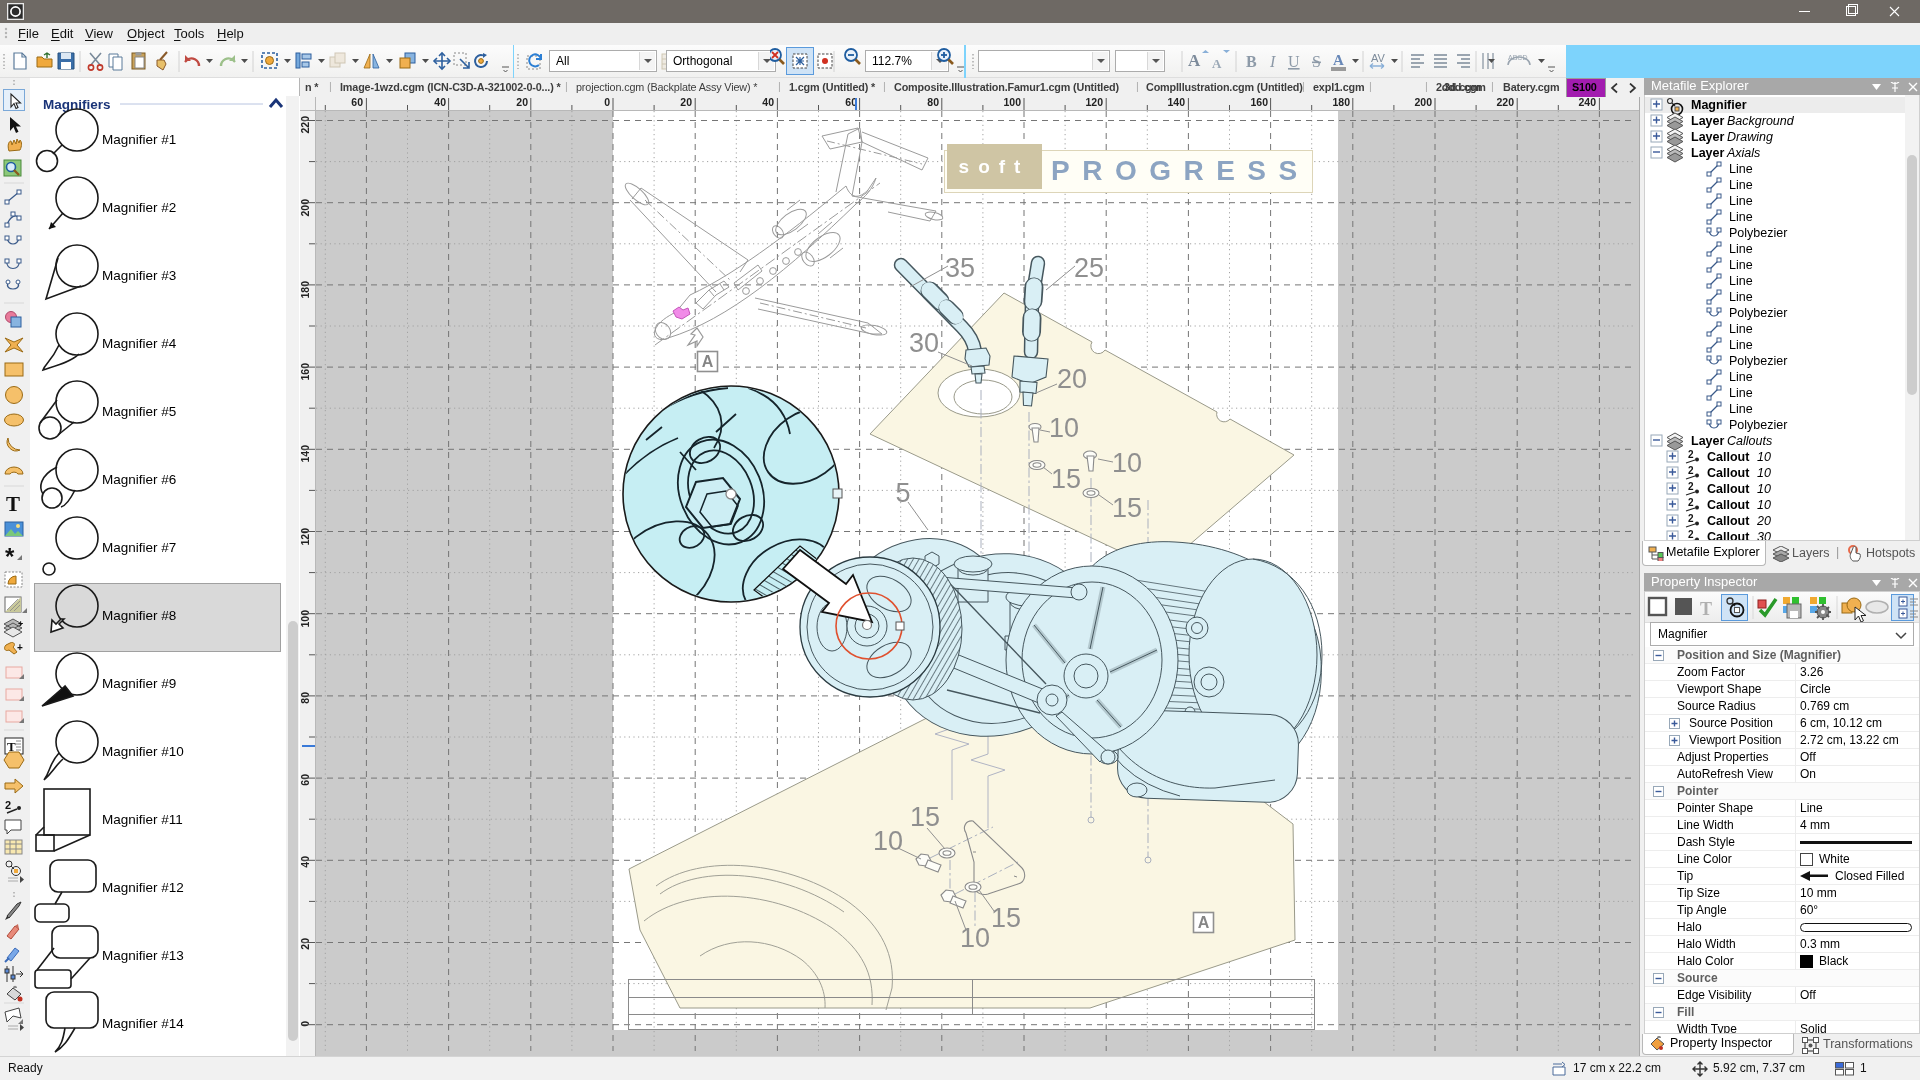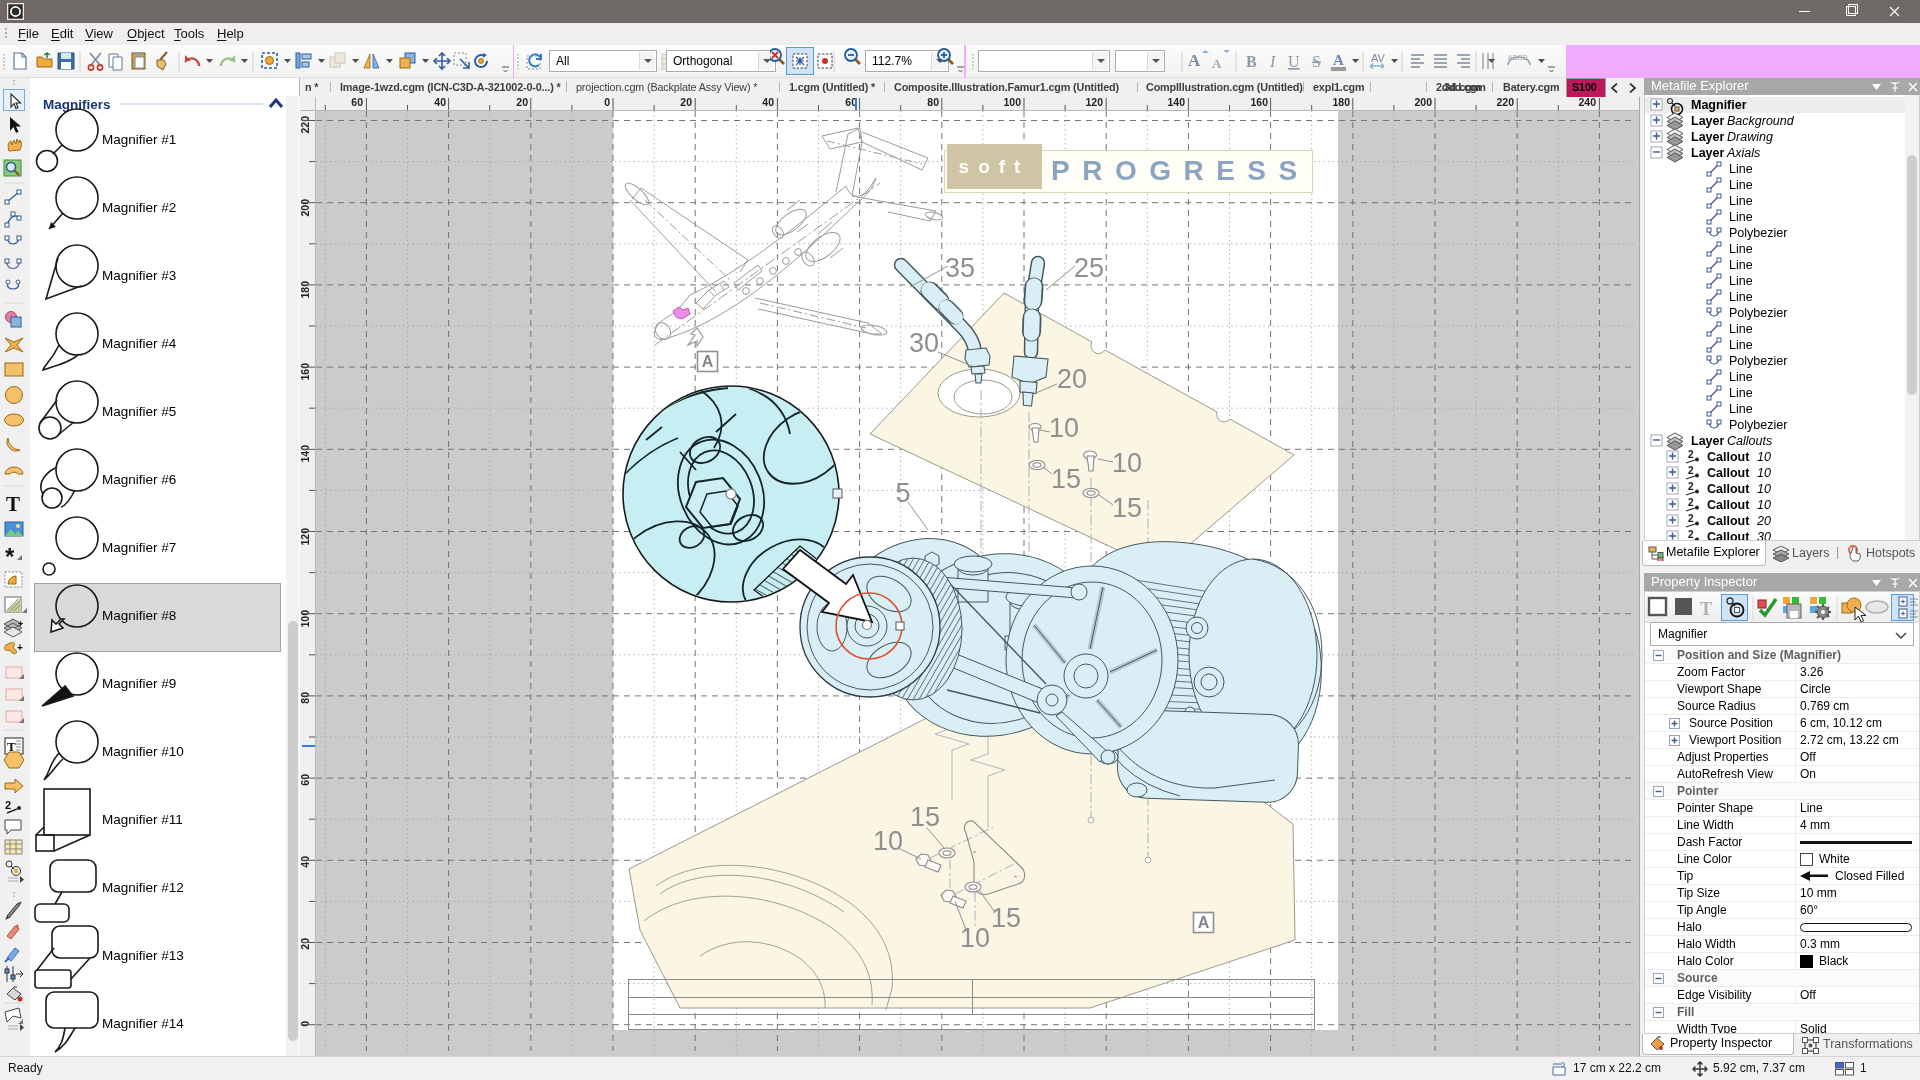--- a/index.html
+++ b/index.html
@@ -3,21 +3,21 @@
 <meta charset="utf-8">
 <style>
 * { margin:0; padding:0; box-sizing:border-box; }
 html,body { width:1920px; height:1080px; overflow:hidden; font-family:"Liberation Sans", sans-serif; }
 .abs { position:absolute; }
 #titlebar { left:0; top:0; width:1920px; height:23px; background:#6e6964; color:#fff; }
 #titlebar .ttl { position:absolute; left:44px; top:4px; font-size:13px; letter-spacing:0.2px; }
 #menubar { left:0; top:23px; width:1920px; height:22px; background:#efefef; font-size:13px; color:#111; }
 #menubar span.mi { position:absolute; top:3px; }
 #menubar u { text-decoration:underline; text-underline-offset:2px; }
-#toolbar { left:0; top:45px; width:1920px; height:33px; background:#f0abfc; }
+#toolbar { left:0; top:45px; width:1920px; height:33px; background:#7dd3fc; }
 .tbband { position:absolute; top:0px; height:33px; background:linear-gradient(#fcfcfc,#f1f1f0); border-bottom:1px solid #dedede;}
 #main { left:0; top:78px; width:1920px; height:978px; background:#f0f0f0; }
 #leftstrip { left:0; top:0; width:29px; height:978px; background:#f0f0f0; }
 #gallery { left:30px; top:0; width:270px; height:978px; background:#fff; border-right:1px solid #b5b5b5; }
 #galhdr { left:0; top:0; width:270px; height:18px; background:#a8a8a8; color:#fff; font-size:13px;margin-top:48px; }
 #tabbar { left:300px; top:0; width:1340px; height:19px; background:#f0f0f0; font-size:12px; color:#3d3d3d; overflow:hidden; white-space:nowrap; }
 #rightdock { left:1640px; top:0; width:280px; height:978px; background:#f0f0f0; }
 #statusbar { left:0; top:1056px; width:1920px; height:24px; background:#f1f1f1; border-top:1px solid #d4d4d4; font-size:12px; color:#111; }
 .prow { position:absolute; left:0; height:17px; font-size:12px; color:#000; white-space:nowrap; border-bottom:1px solid #ededed;}
 .combo { position:absolute; background:#fff; border:1px solid #acacac; font-size:12px; color:#000; }
@@ -510,21 +510,21 @@
       <span class="abs" style="left:1203px;top:3px;font-weight:bold;color:#3d3d3d">Batery.cgm</span>
       <span class="abs" style="left:29px;top:2px;color:#aaa">|</span>
       <span class="abs" style="left:265px;top:2px;color:#aaa">|</span>
       <span class="abs" style="left:478px;top:2px;color:#aaa">|</span>
       <span class="abs" style="left:583px;top:2px;color:#aaa">|</span>
       <span class="abs" style="left:836px;top:2px;color:#aaa">|</span>
       <span class="abs" style="left:1002px;top:2px;color:#aaa">|</span>
       <span class="abs" style="left:1069px;top:2px;color:#aaa">|</span>
       <span class="abs" style="left:1125px;top:2px;color:#aaa">|</span>
       <span class="abs" style="left:1191px;top:2px;color:#aaa">|</span>
-      <span class="abs" style="left:1266px;top:0;width:40px;height:19px;background:#be185d;border:1px solid #9a9a9a;border-bottom:none">
+      <span class="abs" style="left:1266px;top:0;width:40px;height:19px;background:#a21caf;border:1px solid #9a9a9a;border-bottom:none">
         <span style="position:absolute;left:5px;top:2px;font-weight:bold;color:#000">S100</span>
       </span>
       <svg class="abs" style="left:1310px;top:5px" width="30" height="11">
         <path d="M7 0.5 L2 5 L7 9.5" fill="none" stroke="#333" stroke-width="1.7"></path>
         <path d="M20 0.5 L25 5 L20 9.5" fill="none" stroke="#333" stroke-width="1.7"></path>
       </svg>
     </div>
   <div class="abs" id="canvaswrap" style="left:300px;top:19px;width:1340px;height:959px;"><svg width="1340" height="959" viewBox="300 97 1340 959" font-family="Liberation Sans, sans-serif">
 <defs>
 <pattern id="hatch" width="5" height="5" patternTransform="rotate(30)" patternUnits="userSpaceOnUse">
@@ -1179,21 +1179,21 @@
           <span class="abs" style="left:32px;top:1px">Pointer Shape</span>
           <span class="abs" style="left:150px;top:0;width:1px;height:17px;background:#ececec"></span>
           <span class="abs" style="left:155px;top:1px">Line</span>
         </div>
         <div class="prow" style="top:225px;width:274px">
           <span class="abs" style="left:32px;top:1px">Line Width</span>
           <span class="abs" style="left:150px;top:0;width:1px;height:17px;background:#ececec"></span>
           <span class="abs" style="left:155px;top:1px">4 mm</span>
         </div>
         <div class="prow" style="top:242px;width:274px">
-          <span class="abs" style="left:32px;top:1px">Dash Factor</span>
+          <span class="abs" style="left:32px;top:1px">Dash Style</span>
           <span class="abs" style="left:150px;top:0;width:1px;height:17px;background:#ececec"></span>
           <svg class="abs" style="left:155px;top:7px" width="112" height="4">
             <rect width="112" height="3" fill="#111"></rect>
           </svg>
         </div>
         <div class="prow" style="top:259px;width:274px">
           <span class="abs" style="left:32px;top:1px">Line Color</span>
           <span class="abs" style="left:150px;top:0;width:1px;height:17px;background:#ececec"></span>
           <span class="abs" style="left:155px;top:2px;width:13px;height:13px;background:#fff;border:1px solid #444"></span>
           <span class="abs" style="left:174px;top:1px">White</span>

